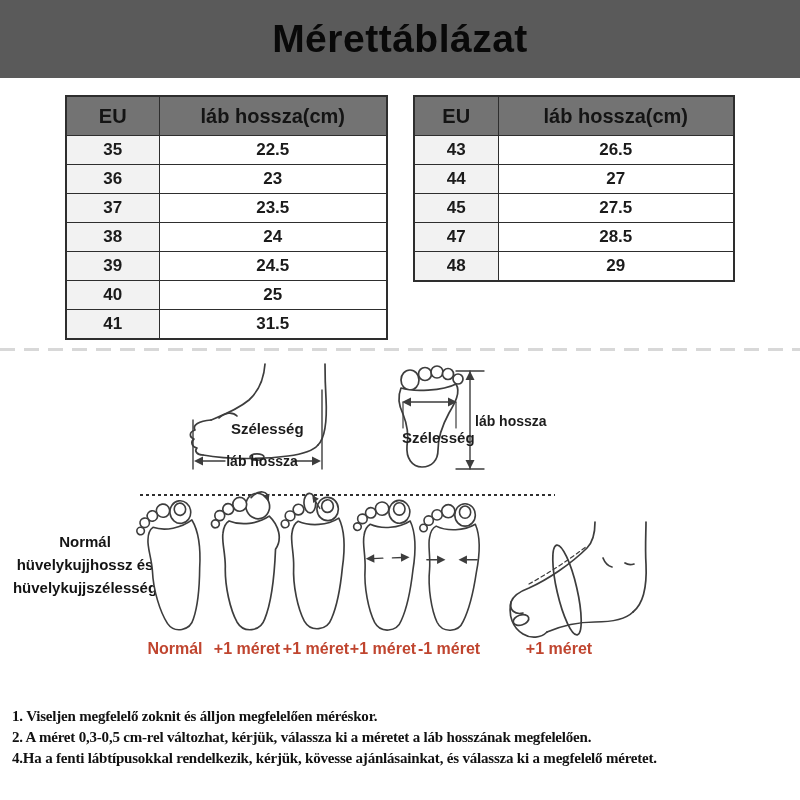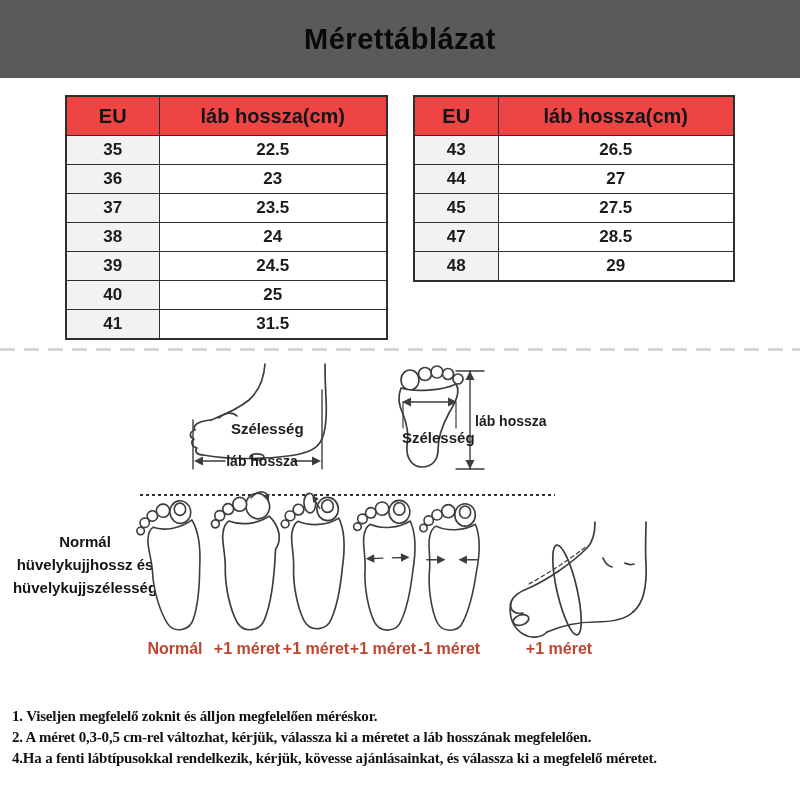--- a/index.html
+++ b/index.html
@@ -2,28 +2,28 @@
 <html><head>
 <meta charset="utf-8">
 <style>
   html,body{margin:0;padding:0;background:#fff;}
   .page{position:relative;width:800px;height:800px;background:#ffffff;overflow:hidden;
         font-family:"Liberation Sans",sans-serif;color:#161616;}
 
   
   .banner{position:absolute;left:0;top:0;width:800px;height:78px;background:#5a5a5a;
           display:flex;align-items:center;justify-content:center;}
-  .banner h1{margin:0;font-size:29px;font-weight:bold;color:#090909;letter-spacing:.5px;}
+  .banner h1{margin:0;font-size:39px;font-weight:bold;color:#090909;letter-spacing:.5px;}
 
   
   table.size{position:absolute;top:95px;border-collapse:collapse;table-layout:fixed;
              border:2px solid #2e2e2e;background:#fff;}
   table.size th,table.size td{border:1px solid #2e2e2e;text-align:center;vertical-align:middle;
              font-weight:bold;padding:0;}
-  table.size th{height:38px;background:#ef4444;font-size:20px;color:#141414;}
+  table.size th{height:38px;background:#737373;font-size:20px;color:#141414;}
   table.size td{height:28px;font-size:17px;color:#1b1b1b;text-align:center;}
   table.size td.eu{background:#f2f2f2;}
   #table-left{left:65px;width:323px;}
   #table-right{left:413px;width:322px;}
 
   
   .dashed-sep{position:absolute;left:0;top:348px;width:800px;height:3px;
       background:repeating-linear-gradient(90deg,#d8d8d8 0 15px,transparent 15px 24px);}
   .dotted-line{position:absolute;left:140px;top:494px;width:415px;height:2px;
       background:repeating-linear-gradient(90deg,#2f2f2f 0 3px,transparent 3px 6px);}

